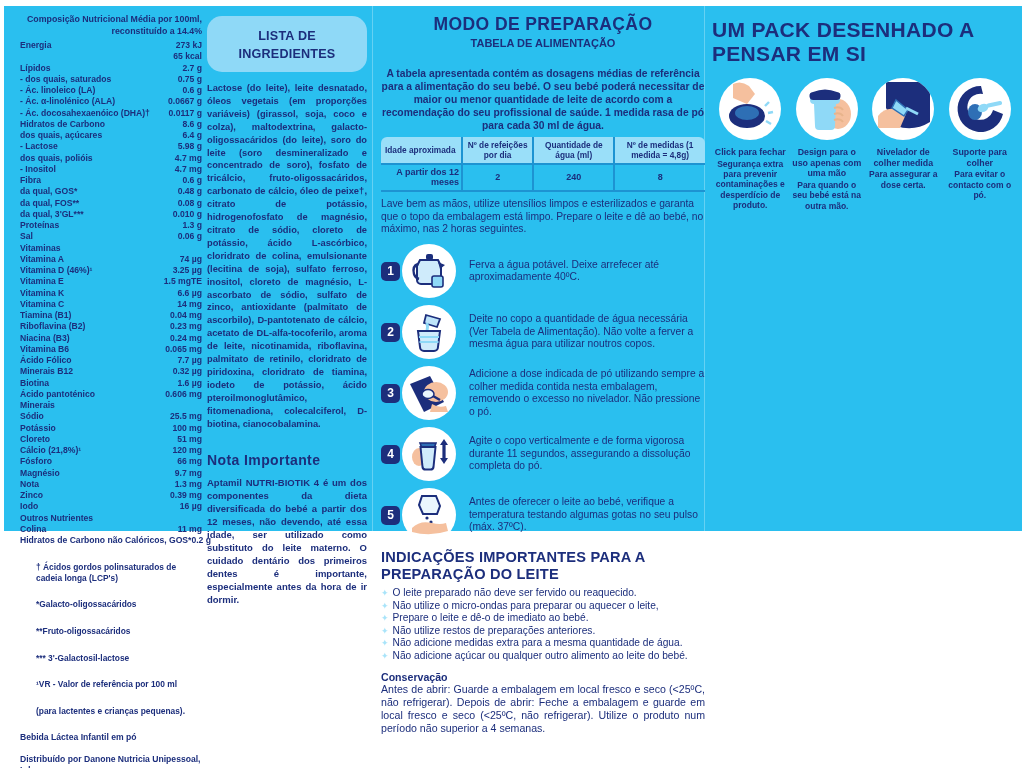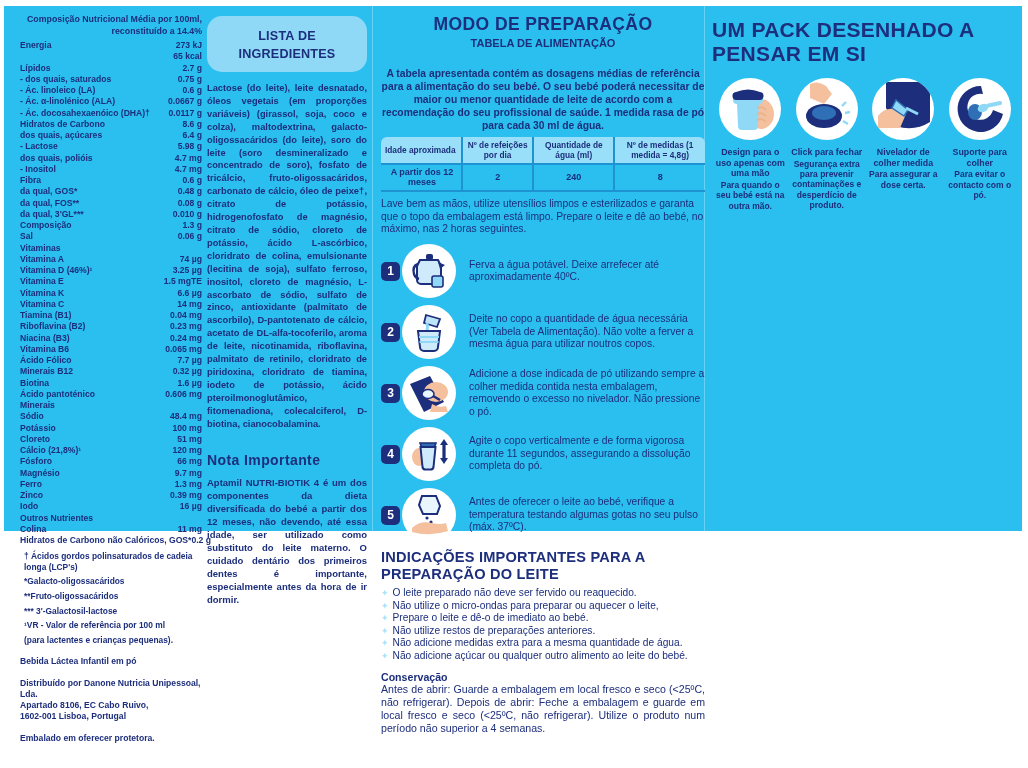--- a/index.html
+++ b/index.html
@@ -8,21 +8,21 @@
   .fold{position:absolute;top:0;bottom:0;width:1px;background:rgba(255,255,255,.28);}
   .col{position:absolute;}
   
   #col-nutrition{left:16px;top:8px;width:182px;}
   .nutri-title{font-size:8.8px;font-weight:bold;text-align:right;line-height:11.5px;margin-bottom:3px;}
   .nrow{display:flex;justify-content:space-between;font-size:8.6px;line-height:11.25px;}
   .nrow .nl{font-weight:600;white-space:nowrap;}
   .nrow.cat .nl{font-weight:800;}
   .nrow .nv{font-weight:bold;white-space:nowrap;}
   .foot{font-size:8.4px;line-height:10.6px;font-weight:600;margin-top:5px;}
-  .foot div{margin:4px;}
+  .foot div{margin:16px;}
   .nblock{font-size:8.6px;line-height:11px;font-weight:600;margin-top:11px;}
   
   #col-ingredients{left:203px;top:10px;width:160px;}
   .ing-box{background:#8FD9F7;border-radius:15px;padding:10px 25px;text-align:center;}
   .ing-box .t{font-size:12.6px;font-weight:800;letter-spacing:.2px;}
   .ing-text{margin-top:10px;font-size:9.3px;line-height:12.9px;font-weight:600;text-align:justify;}
   .ing-text b{font-weight:800;}
   .nota-title{margin-top:22px;font-size:14px;font-weight:800;letter-spacing:.4px;}
   .nota-text{margin-top:8px;font-size:9.5px;line-height:13px;font-weight:600;text-align:justify;}
   .nota-text b{font-weight:800;}
@@ -31,21 +31,21 @@
   .modo-h1{font-size:17.5px;font-weight:800;text-align:center;letter-spacing:.4px;}
   .modo-h2{font-size:11px;font-weight:800;text-align:center;margin-top:2px;}
   .modo-intro{font-size:10.3px;line-height:13px;text-align:center;margin-top:18px;font-weight:700;}
   table.feed{width:100%;border-collapse:collapse;margin-top:5px;}
   table.feed th{background:#9ADFF9;font-size:8.3px;font-weight:800;padding:3px 2px;text-align:center;
     border-right:2px solid #1D93D2;border-bottom:2px solid #1D93D2;}
   table.feed th:first-child{text-align:left;padding-left:4px;border-radius:6px 0 0 0;}
   table.feed th:last-child{border-right:none;border-radius:0 6px 0 0;}
   table.feed td{font-size:9px;font-weight:800;padding:2px 2px 3px;text-align:center;
     border-right:2px solid #1D93D2;border-bottom:2px solid #1D93D2;}
-  table.feed td:first-child{text-align:center;padding-left:4px;}
+  table.feed td:first-child{text-align:right;padding-left:4px;}
   table.feed td:last-child{border-right:none;}
   .wash{font-size:10.3px;line-height:12.7px;margin-top:6px;font-weight:500;}
   .steps{margin-top:8px;}
   .step{display:flex;align-items:center;margin-bottom:7px;}
   .badge{width:19px;height:19px;border-radius:5px;background:#1C2E7C;color:#fff;font-size:12px;font-weight:800;
     display:flex;align-items:center;justify-content:center;flex:none;}
   .circle{width:54px;height:54px;border-radius:50%;background:#fff;flex:none;margin-left:2px;
     display:flex;align-items:center;justify-content:center;overflow:hidden;}
   .step .txt{font-size:10.3px;line-height:12.6px;margin-left:13px;font-weight:500;}
   .ind-h{font-size:14.6px;font-weight:800;line-height:17px;margin-top:0;letter-spacing:.2px;}
@@ -135,21 +135,21 @@
         </div>
         <div class="nrow">
           <span class="nl">da qual, FOS**</span>
           <span class="nv">0.08 g</span>
         </div>
         <div class="nrow">
           <span class="nl">da qual, 3'GL***</span>
           <span class="nv">0.010 g</span>
         </div>
         <div class="nrow cat">
-          <span class="nl">Composição</span>
+          <span class="nl">Proteínas</span>
           <span class="nv">1.3 g</span>
         </div>
         <div class="nrow cat">
           <span class="nl">Sal</span>
           <span class="nv">0.06 g</span>
         </div>
         <div class="nrow cat">
           <span class="nl">Vitaminas</span>
           <span class="nv"></span>
         </div>
@@ -204,21 +204,21 @@
         <div class="nrow">
           <span class="nl">Ácido pantoténico</span>
           <span class="nv">0.606 mg</span>
         </div>
         <div class="nrow cat">
           <span class="nl">Minerais</span>
           <span class="nv"></span>
         </div>
         <div class="nrow">
           <span class="nl">Sódio</span>
-          <span class="nv">48.4 mg</span>
+          <span class="nv">25.5 mg</span>
         </div>
         <div class="nrow">
           <span class="nl">Potássio</span>
           <span class="nv">100 mg</span>
         </div>
         <div class="nrow">
           <span class="nl">Cloreto</span>
           <span class="nv">51 mg</span>
         </div>
         <div class="nrow">
@@ -227,21 +227,21 @@
         </div>
         <div class="nrow">
           <span class="nl">Fósforo</span>
           <span class="nv">66 mg</span>
         </div>
         <div class="nrow">
           <span class="nl">Magnésio</span>
           <span class="nv">9.7 mg</span>
         </div>
         <div class="nrow">
-          <span class="nl">Ferro</span>
+          <span class="nl">Nota</span>
           <span class="nv">1.3 mg</span>
         </div>
         <div class="nrow">
           <span class="nl">Zinco</span>
           <span class="nv">0.39 mg</span>
         </div>
         <div class="nrow">
           <span class="nl">Iodo</span>
           <span class="nv">16 µg</span>
         </div>
@@ -412,42 +412,42 @@
     <div class="cons-title">Conservação</div>
     <div class="cons-text">Antes de abrir: Guarde a embalagem em local fresco e seco (&lt;25ºC, não refrigerar). Depois de abrir: Feche a embalagem e guarde em local fresco e seco (&lt;25ºC, não refrigerar). Utilize o produto num período não superior a 4 semanas.</div>
   </div>
 
   <div class="col" id="col-pack">
     <div class="pack-title">UM PACK DESENHADO A PENSAR EM SI</div>
     <div class="features">
       <div class="feature">
         <div class="fcircle">
           <svg width="54" height="54" viewBox="0 0 54 54">
-            <ellipse cx="38" cy="32" rx="13" ry="15" fill="#F5C09E"></ellipse>
-            <path d="M14 14 h22 a4 4 0 0 1 0 8 l-1 22 a4 4 0 0 1 -4 4 h-12 a4 4 0 0 1 -4 -4 l-1 -22 a4 4 0 0 1 0 -8 z" fill="#8FD9F7"></path>
-            <path d="M13 10 q12 -5 24 0 a4 4 0 0 1 -1 8 h-22 a4 4 0 0 1 -1 -8 z" fill="#1C2E7C"></path>
-            <path d="M34 26 q6 -2 9 2 M34 32 q6 -2 9 2 M34 38 q6 -2 9 2" stroke="#E8B48C" stroke-width="2" fill="none"></path>
-          </svg>
-        </div>
-        <div class="ftitle">Design para o uso apenas com uma mão</div>
-        <div class="fdesc">Para quando o seu bebé está na outra mão.</div>
-      </div>
-      <div class="feature">
-        <div class="fcircle">
-          <svg width="54" height="54" viewBox="0 0 54 54">
             <path d="M10 2 q8 -4 16 2 l6 8 -8 10 -14 -6 z" fill="#F5C09E"></path>
             <ellipse cx="24" cy="34" rx="18" ry="12" fill="#1C2E7C"></ellipse>
             <ellipse cx="24" cy="31" rx="12" ry="7" fill="#2E6FB5"></ellipse>
             <line x1="42" y1="24" x2="46" y2="20" stroke="#8FD9F7" stroke-width="2.4"></line>
             <line x1="45" y1="31" x2="50" y2="30" stroke="#8FD9F7" stroke-width="2.4"></line>
             <line x1="43" y1="39" x2="48" y2="42" stroke="#8FD9F7" stroke-width="2.4"></line>
           </svg>
         </div>
         <div class="ftitle">Click para fechar</div>
         <div class="fdesc">Segurança extra para prevenir contaminações e desperdício de produto.</div>
+      </div>
+      <div class="feature">
+        <div class="fcircle">
+          <svg width="54" height="54" viewBox="0 0 54 54">
+            <ellipse cx="38" cy="32" rx="13" ry="15" fill="#F5C09E"></ellipse>
+            <path d="M14 14 h22 a4 4 0 0 1 0 8 l-1 22 a4 4 0 0 1 -4 4 h-12 a4 4 0 0 1 -4 -4 l-1 -22 a4 4 0 0 1 0 -8 z" fill="#8FD9F7"></path>
+            <path d="M13 10 q12 -5 24 0 a4 4 0 0 1 -1 8 h-22 a4 4 0 0 1 -1 -8 z" fill="#1C2E7C"></path>
+            <path d="M34 26 q6 -2 9 2 M34 32 q6 -2 9 2 M34 38 q6 -2 9 2" stroke="#E8B48C" stroke-width="2" fill="none"></path>
+          </svg>
+        </div>
+        <div class="ftitle">Design para o uso apenas com uma mão</div>
+        <div class="fdesc">Para quando o seu bebé está na outra mão.</div>
       </div>
       <div class="feature">
         <div class="fcircle">
           <svg width="54" height="54" viewBox="0 0 54 54">
             <path d="M10 0 h44 v40 q-16 10 -34 4 l-10 -18 z" fill="#1C2E7C"></path>
             <path d="M2 34 q8 -10 20 -6 l8 4 -6 14 h-22 z" fill="#F5C09E"></path>
             <path d="M20 18 l12 10 -4 6 -12 -8 z" fill="#8FD9F7" stroke="#2E6FB5" stroke-width="1.5"></path>
             <path d="M30 26 l12 6" stroke="#8FD9F7" stroke-width="3"></path>
           </svg>
         </div>

